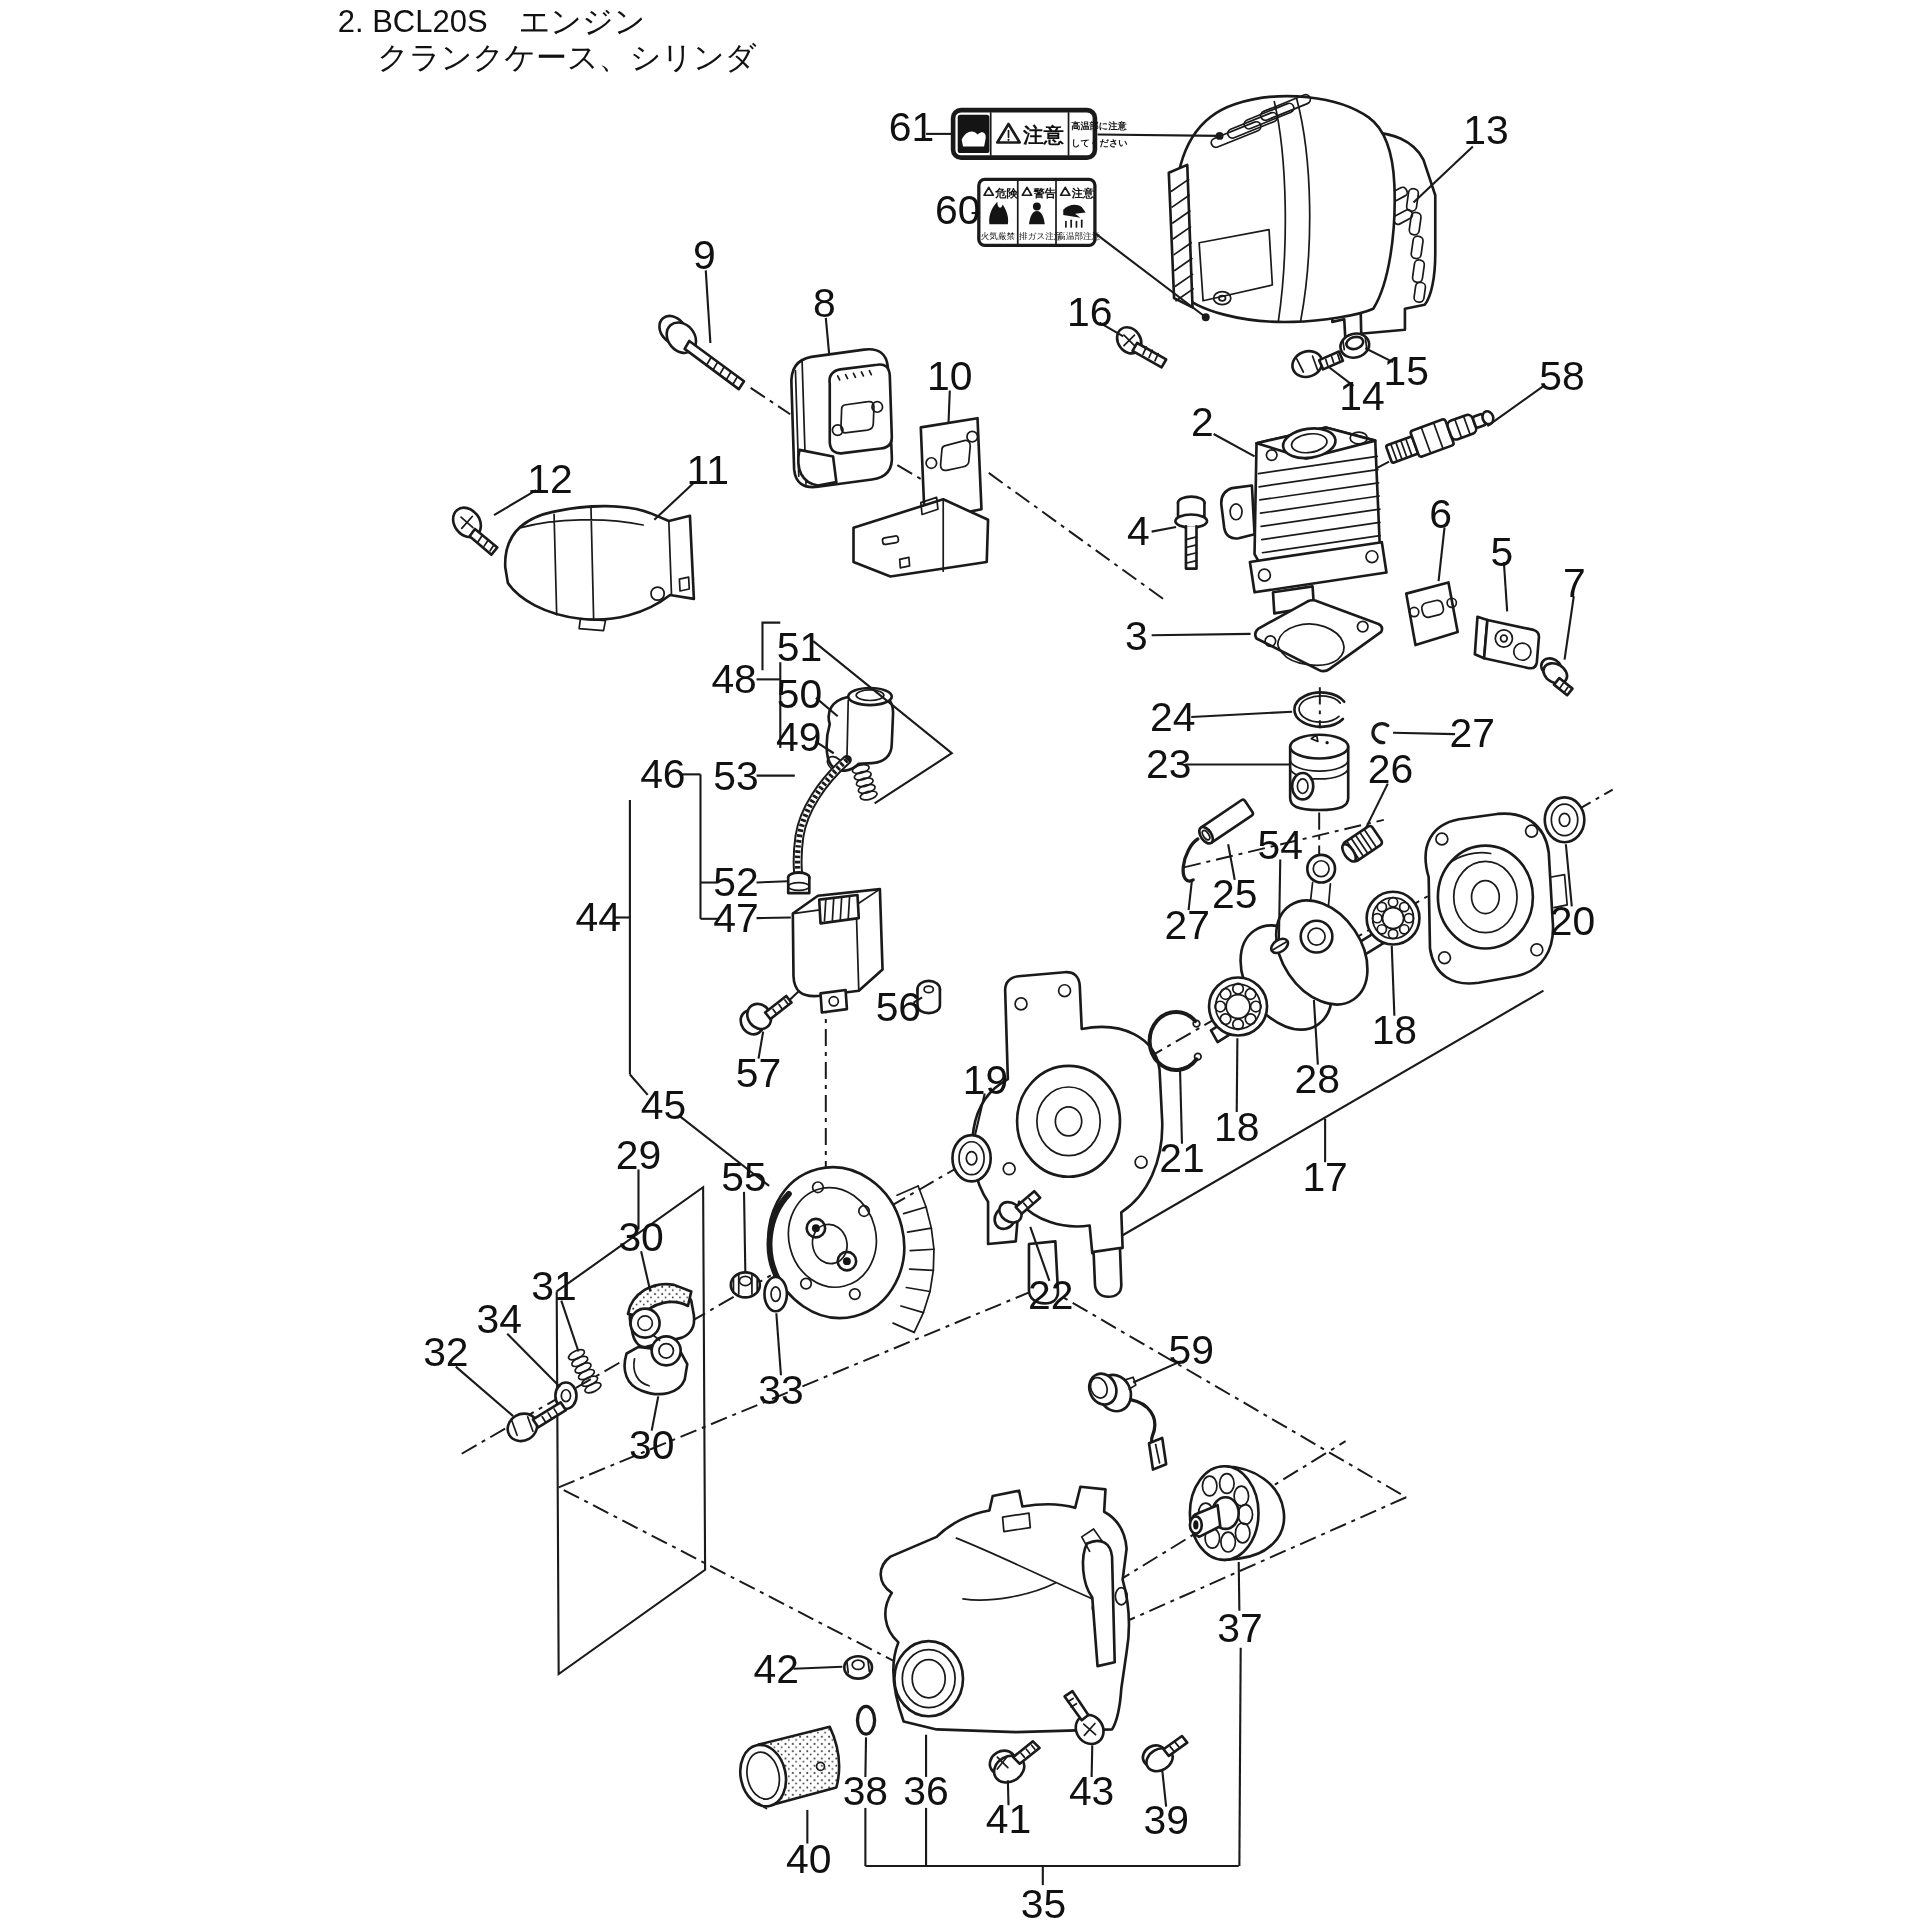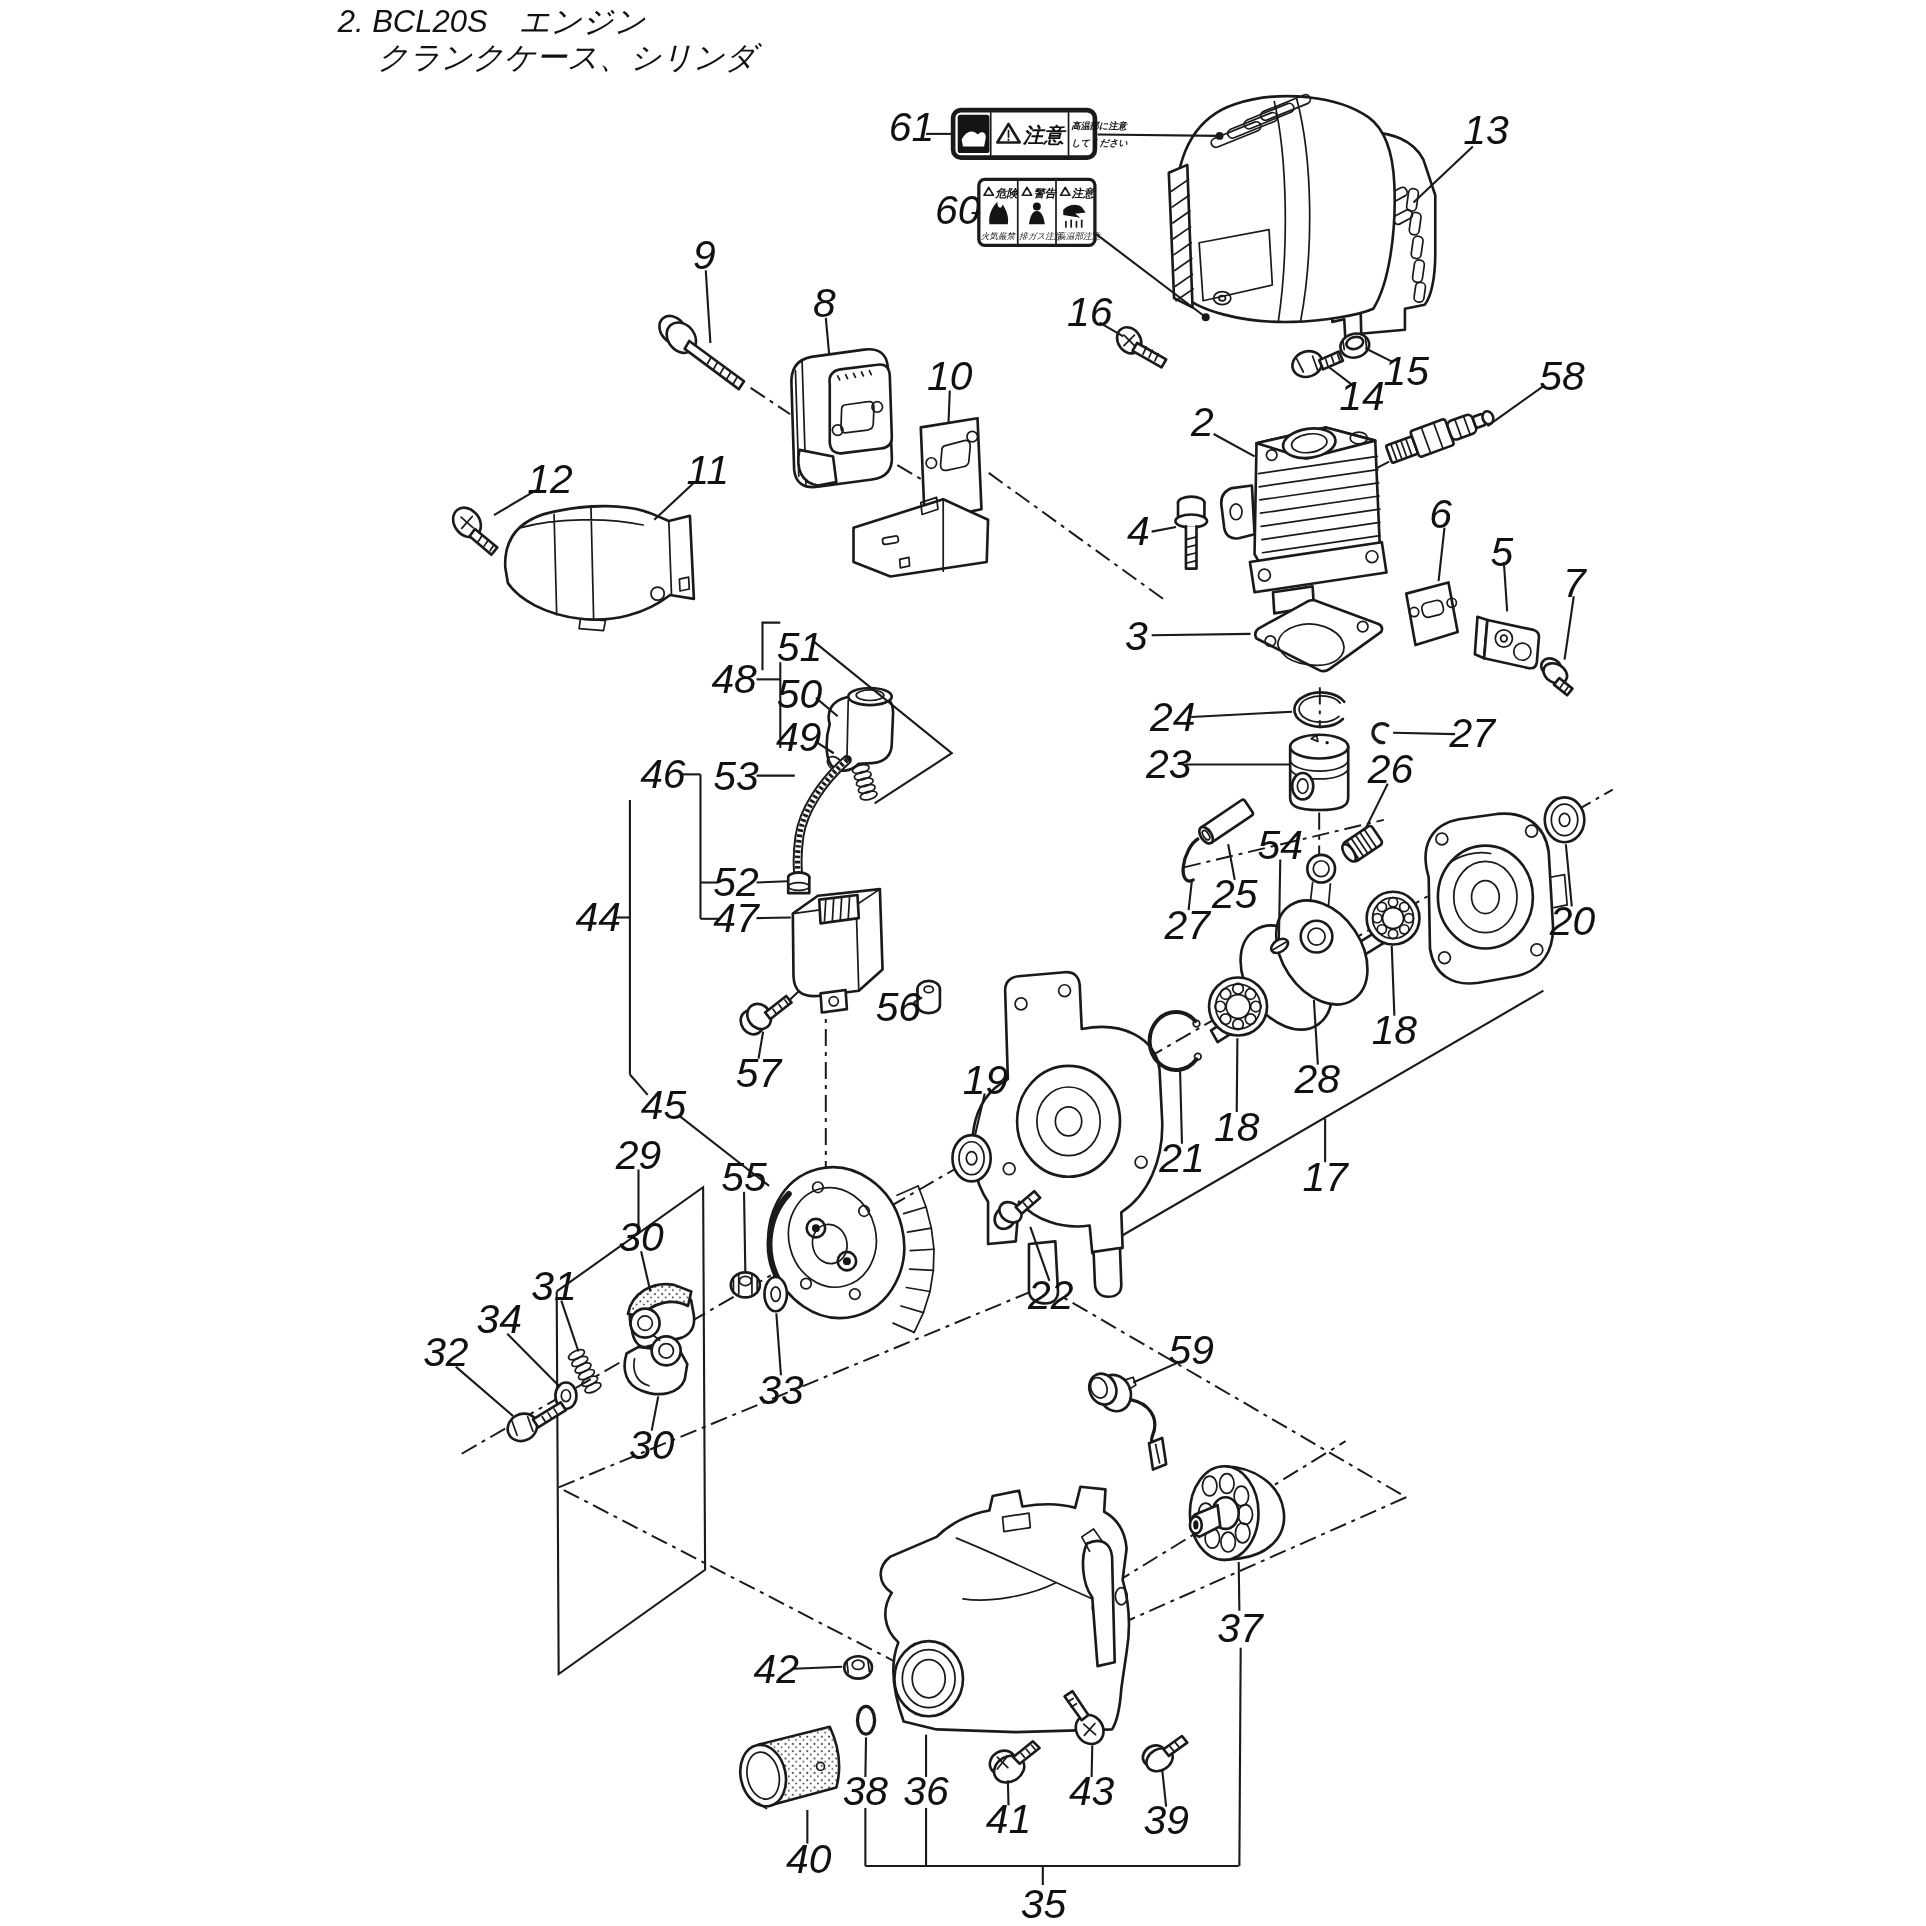--- a/index.html
+++ b/index.html
@@ -1,17 +1,17 @@
 <!DOCTYPE html>
 <html style="font-size:10.6px"><head>
 <meta charset="utf-8">
 <style>
   html,body{margin:0;padding:0;background:#ffffff;}
   body{font-family:"Liberation Sans",sans-serif;}
-  #page{position:relative;width:1926px;height:1926px;background:#fff;overflow:hidden;font-style:italic;}
+  #page{position:relative;width:1926px;height:1926px;background:#fff;overflow:hidden;}
   svg{display:block}
   
   .s{fill:#ffffff;stroke:#1a1a1a;stroke-width:4;stroke-linejoin:round;stroke-linecap:round}
   .n{fill:none;stroke:#1a1a1a;stroke-width:4;stroke-linejoin:round;stroke-linecap:round}
   .t{fill:none;stroke:#1a1a1a;stroke-width:2.6;stroke-linejoin:round;stroke-linecap:round}
   .b{fill:#141414;stroke:none}
   .lead{fill:none;stroke:#1a1a1a;stroke-width:3.2}
   .dashdot{fill:none;stroke:#1a1a1a;stroke-width:3;stroke-dasharray:26 9 6 9}
   .callout{font-family:"Liberation Sans",sans-serif;font-size:62px;fill:#111;}
   .title-txt{font-family:"Liberation Sans",sans-serif;font-size:47px;fill:#111;}

